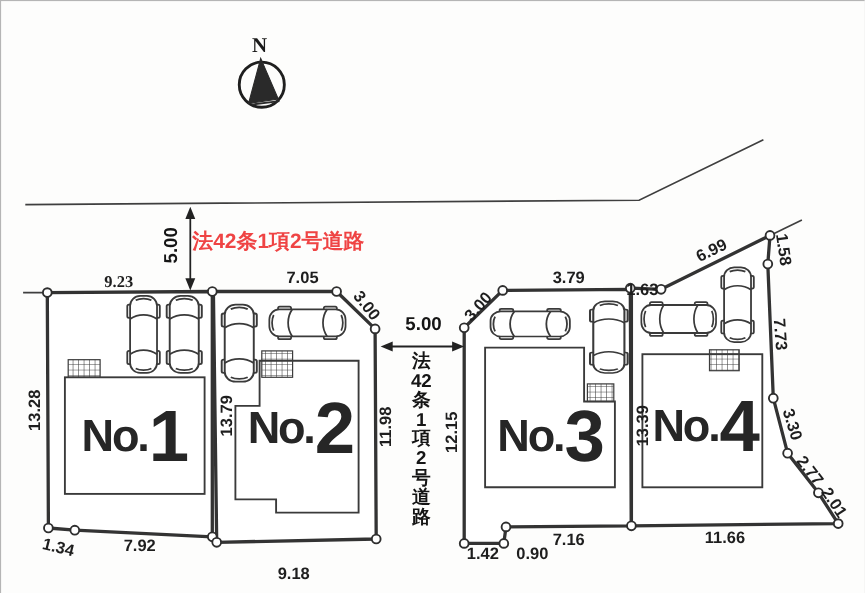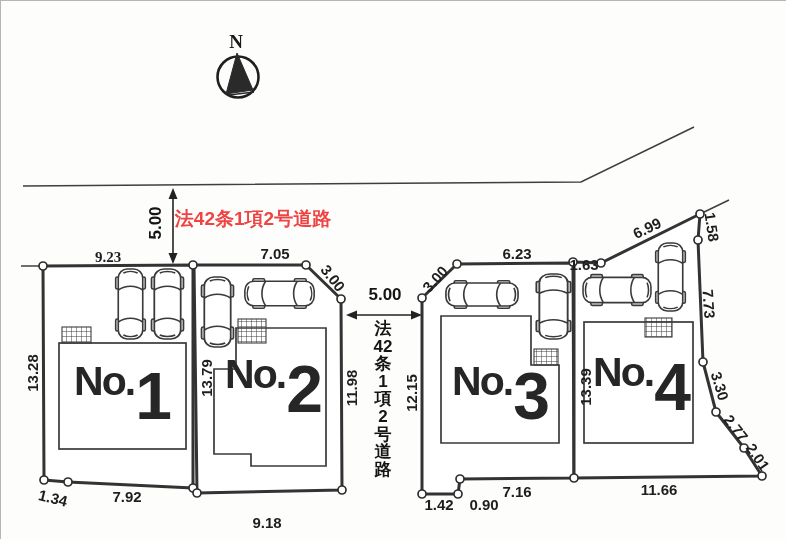--- a/index.html
+++ b/index.html
@@ -29,21 +29,21 @@
     color:#151515; line-height:17.6px;
     transform:translate(-50%,0);
   }
   .road-width{
     position:absolute; white-space:nowrap;
     font:bold 17px "Liberation Sans", sans-serif;
     color:#151515;
     transform:translate(-50%,-50%) rotate(var(--r,0deg));
   }
   .plotlabel{
-    position:absolute; display:flex; align-items:flex-start;
+    position:absolute; display:flex; align-items:center;
     color:#262626; font-weight:bold; white-space:nowrap;
     transform:translate(-50%,-58%);
   }
   .plotlabel .pfx{font-size:41px; letter-spacing:-2px;}
   .plotlabel .num{font-size:66px; letter-spacing:-2px; margin-left:1px;}
   .north-n{
     position:absolute; font:bold 19px "Liberation Serif", serif; color:#1a1a1a;
     transform:translate(-50%,-50%);
   }
 </style>
@@ -189,21 +189,21 @@
   <div class="dim" style="left:31px; top:372px; --r:-90deg;">13.28</div>
   <div class="dim" style="left:126px; top:495px;">7.92</div>
   <div class="dim" style="left:52px; top:497px; --r:14deg;">1.34</div>
 
   <div class="dim" style="left:250px; top:252px;margin-left:24px;">7.05</div>
   <div class="dim" style="left:332px; top:277px; --r:52deg;">3.00</div>
   <div class="dim" style="left:205px; top:377px; --r:-90deg;">13.79</div>
   <div class="dim" style="left:350px; top:387px; --r:-90deg;">11.98</div>
   <div class="dim" style="left:266px; top:521px;">9.18</div>
 
-  <div class="dim" style="left:516px; top:252px;">6.23</div>
+  <div class="dim" style="left:516px; top:252px;">3.79</div>
   <div class="dim" style="left:434px; top:278px; --r:-48deg;">3.00</div>
   <div class="dim" style="left:410px; top:392px; --r:-90deg;">12.15</div>
   <div class="dim" style="left:438px; top:503px;">1.42</div>
   <div class="dim" style="left:483px; top:503px;">0.90</div>
   <div class="dim" style="left:516px; top:490px;text-align:center;">7.16</div>
 
   <div class="dim" style="left:583px; top:249px;margin-top:14px;">1.63</div>
   <div class="dim" style="left:646px; top:227px; --r:-26deg;">6.99</div>
   <div class="dim" style="left:711px; top:226px; --r:82deg;">1.58</div>
   <div class="dim" style="left:584px; top:386px; --r:-90deg;">13.39</div>

